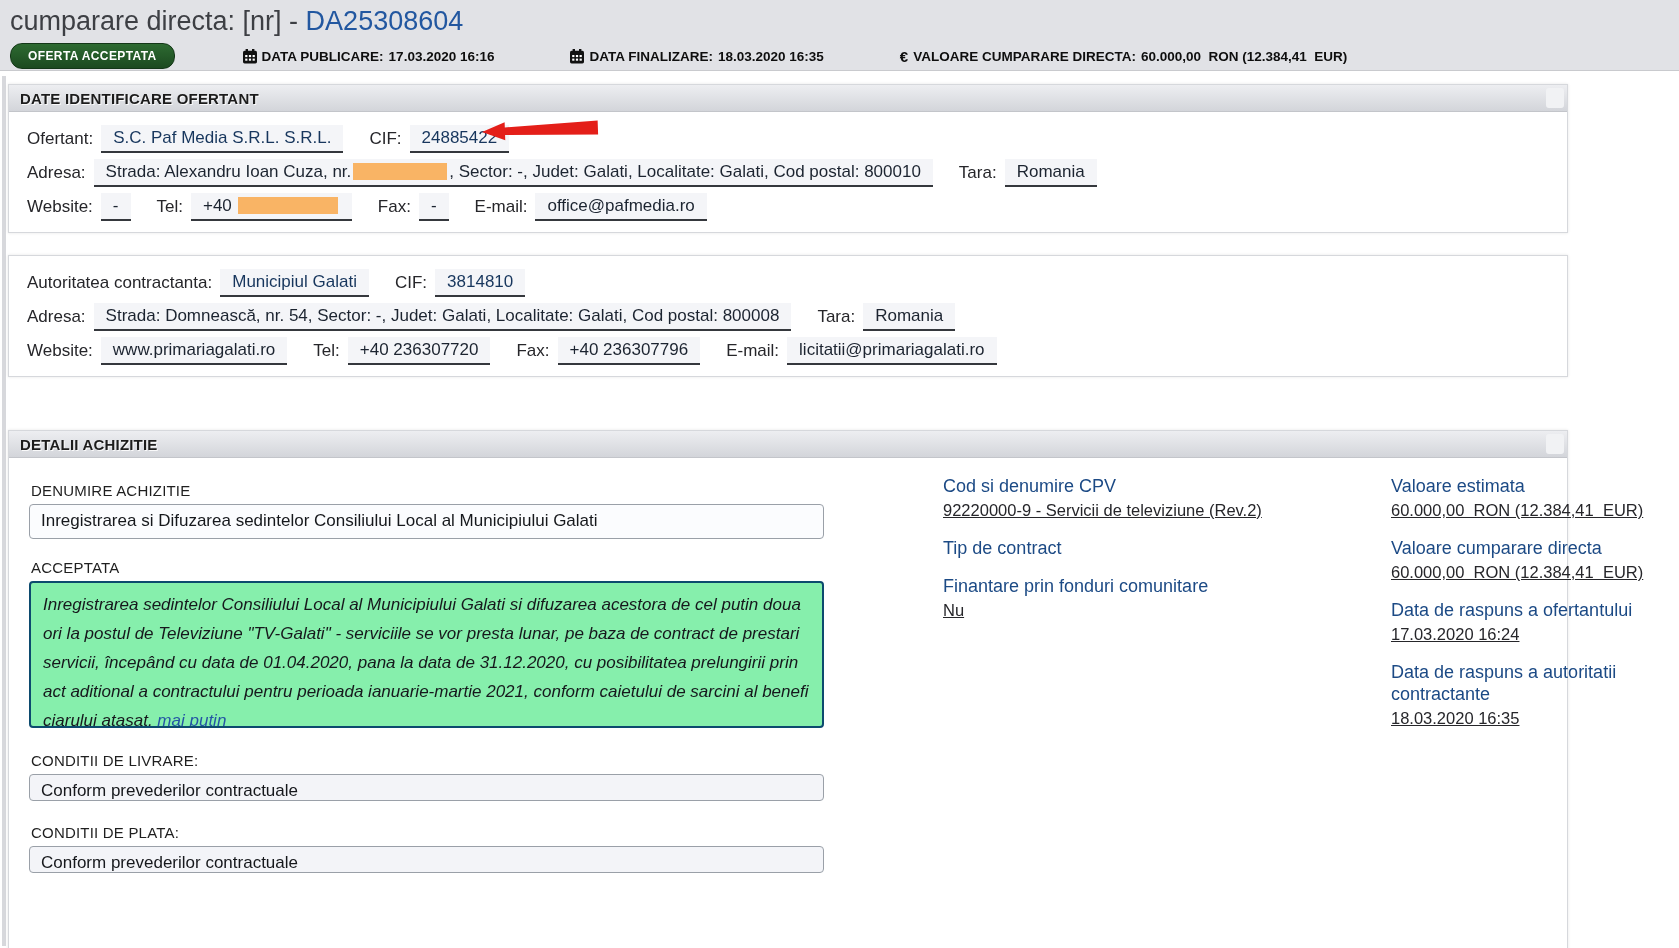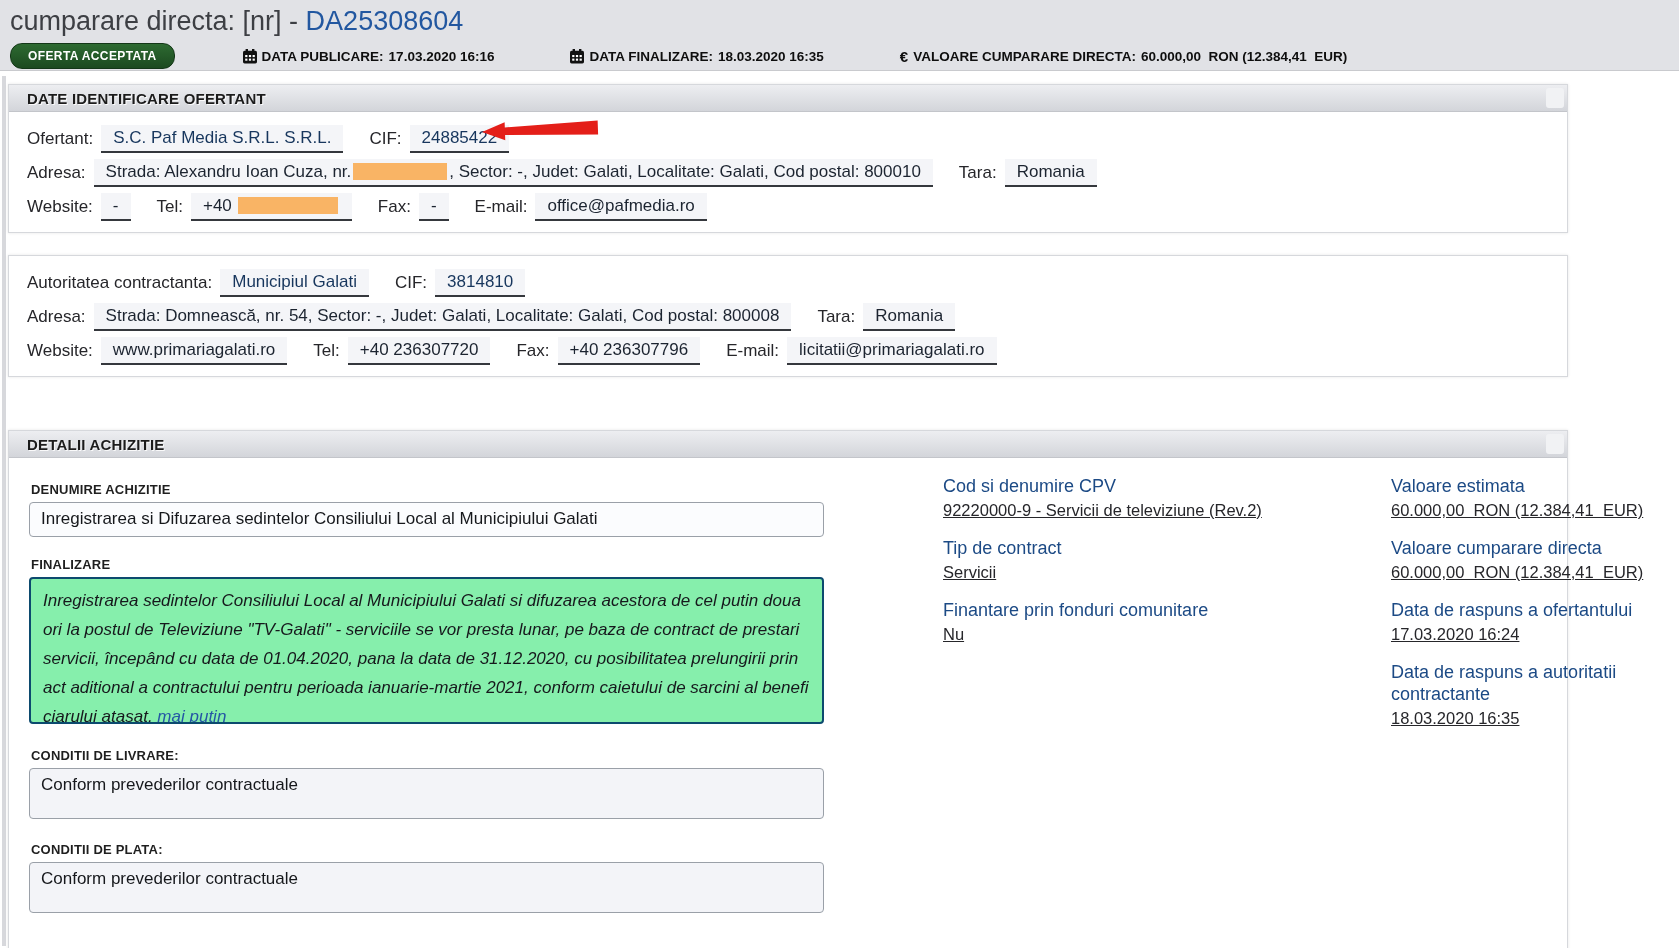--- a/index.html
+++ b/index.html
@@ -31,21 +31,21 @@
   
   .left-rail { position:absolute; left:2px; top:76px; width:4px; height:870px; background:#d7d8dc; }
 
   
   .card {
     position:absolute; left:8px; width:1560px; background:#ffffff;
     border:1px solid #d6d8dc; box-shadow:0 0 3px rgba(0,0,0,.10);
   }
   .card-hd {
     position:relative; height:27px; background:linear-gradient(#edeef1,#d3d5da);
-    border-bottom:1px solid #c3c5ca; padding:5px 0 0 18px;
+    border-bottom:1px solid #c3c5ca; padding:5px 0 0 11px;
     font-size:15px; font-weight:700; color:#1c1c1c; letter-spacing:.2px;
     text-shadow:1px 1px 0 rgba(255,255,255,.85);
   }
   .bar-cap { position:absolute; right:3px; top:3px; width:18px; height:20px; background:#f1f2f4; border-radius:3px; }
   .card-bd { padding:10px 0 8px 18px; }
 
   .frow { height:34px; display:flex; align-items:center; white-space:nowrap; }
   .flabel { font-size:17px; color:#26262a; margin-right:8px; }
   .flabel.gap { margin-left:26px; }
   .chip {
@@ -53,26 +53,26 @@
     padding:2px 12px 2px; font-size:17px; color:#1c2430; line-height:22px;
   }
   .chip.link { color:#17365d; }
   .redact { display:inline-block; width:94px; height:17px; background:#f9b465; vertical-align:-3px; margin:0 2px; }
   .redact.tel { width:100px; margin-left:6px; }
 
   
   .arrow { position:absolute; left:481px; top:119px; transform:rotate(-2deg); }
 
   
-  .dlabel { font-size:13px; font-weight:700; color:#1f1f1f; letter-spacing:.2px; margin:0 0 5px 2px; }
+  .dlabel { font-size:15px; font-weight:400; color:#1f1f1f; letter-spacing:.2px; margin:0 0 5px 2px; }
   .inputbox {
     width:795px; border:1px solid #9aa0a8; border-radius:4px; background:#fbfcfe;
     font-size:17px; color:#16181c; padding:5px 11px 6px; line-height:22px;
   }
-  .inputbox.gray { background:#f3f4f8; height:51px; }
+  .inputbox.gray { background:#f3f4f8; height:27px; }
   .descbox {
     width:795px; height:147px; border:2px solid #0c4a6e; border-radius:4px; background:#86efac;
     font-size:17px; color:#16181c; padding:7px 12px; line-height:29px; word-break:break-all; overflow:hidden;font-style:italic;
   }
   .morelink { color:#2456a4; word-break:normal; }
   .leftcol { padding:24px 0 0 20px; }
   .sp1 { height:20px; } .sp2 { height:24px; } .sp3 { height:23px; }
 
   .col { position:absolute; top:44px; }
   .col.mid { left:934px; width:430px; }
@@ -195,38 +195,37 @@
 <div class="card" style="top:430px; height:540px;">
   <div class="card-hd">
     <span>DETALII ACHIZITIE</span>
     <span class="bar-cap"></span>
   </div>
 
   <div class="leftcol">
     <div class="dlabel">DENUMIRE ACHIZITIE</div>
     <div class="inputbox">Inregistrarea si Difuzarea sedintelor Consiliului Local al Municipiului Galati</div>
     <div class="sp1"></div>
-    <div class="dlabel">FINALIZARE</div>
+    <div class="dlabel">ACCEPTATA</div>
     <div class="descbox"><span>Inregistrarea sedintelor Consiliului Local al Municipiului Galati si difuzarea acestora de cel putin doua ori la postul de Televiziune "TV-Galati" - serviciile se vor presta lunar, pe baza de contract de prestari servicii, începând cu data de 01.04.2020, pana la data de 31.12.2020, cu posibilitatea prelungirii prin act aditional a contractului pentru perioada ianuarie-martie 2021, conform caietului de sarcini al beneficiarului atasat.</span> <span class="morelink">mai putin</span></div>
     <div class="sp2"></div>
     <div class="dlabel">CONDITII DE LIVRARE:</div>
     <div class="inputbox gray">Conform prevederilor contractuale</div>
     <div class="sp3"></div>
     <div class="dlabel">CONDITII DE PLATA:</div>
     <div class="inputbox gray">Conform prevederilor contractuale</div>
   </div>
 
   <div class="col mid">
     <div class="group">
       <div class="ghead">Cod si denumire CPV</div>
       <div class="gval">92220000-9 - Servicii de televiziune (Rev.2)</div>
     </div>
     <div class="group">
       <div class="ghead">Tip de contract</div>
-      <div class="gval">Servicii</div>
     </div>
     <div class="group">
       <div class="ghead">Finantare prin fonduri comunitare</div>
       <div class="gval">Nu</div>
     </div>
   </div>
 
   <div class="col right">
     <div class="group">
       <div class="ghead">Valoare estimata</div>

